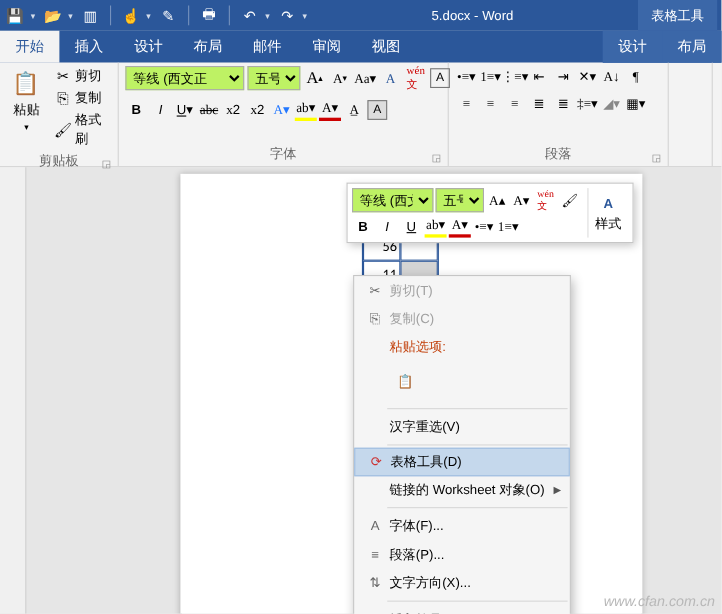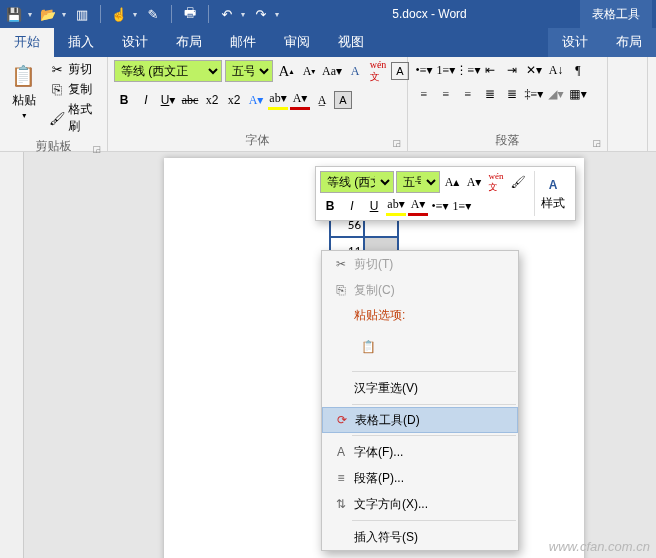--- a/index.html
+++ b/index.html
@@ -309,20 +309,25 @@
   <div class="sep"></div>
   <div class="item">
       <span class="icol"></span>
       <span>汉字重选(V)</span>
     </div>
   <div class="sep"></div>
   <div class="item hover">
       <span class="icol" style="color:#c33">⟳</span>
       <span>表格工具(D)</span>
     </div>
+  <div class="item">
+      <span class="icol"></span>
+      <span>链接的 Worksheet 对象(O)</span>
+      <span class="arrow">▶</span>
+    </div>
   <div class="sep"></div>
   <div class="item">
       <span class="icol">A</span>
       <span>字体(F)...</span>
     </div>
   <div class="item">
       <span class="icol">≡</span>
       <span>段落(P)...</span>
     </div>
   <div class="item">

